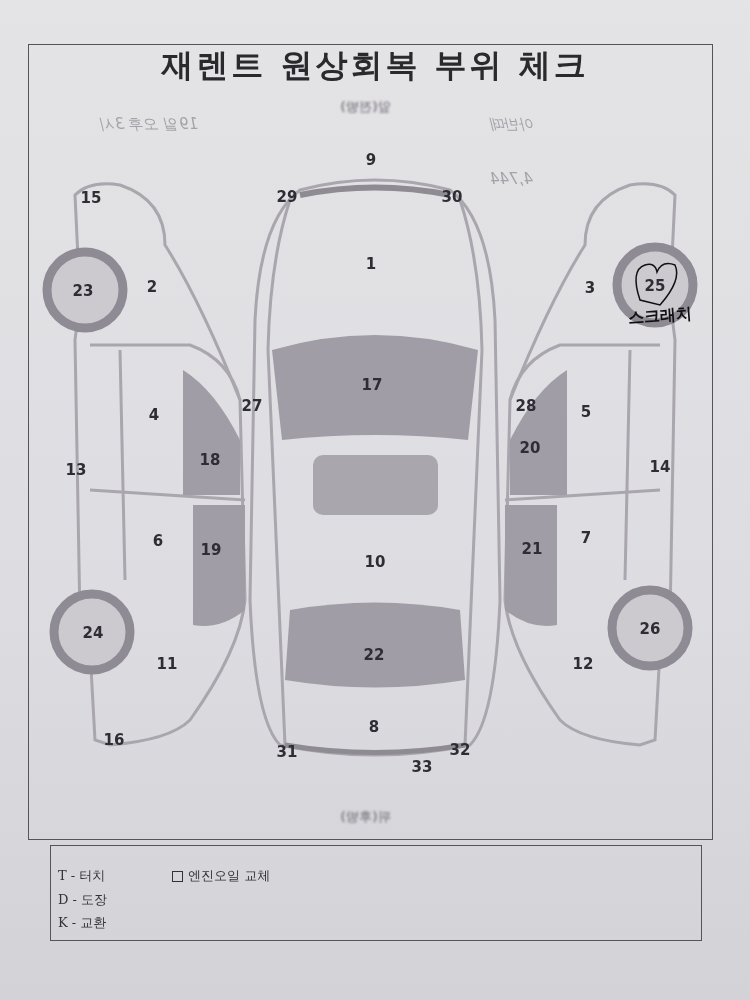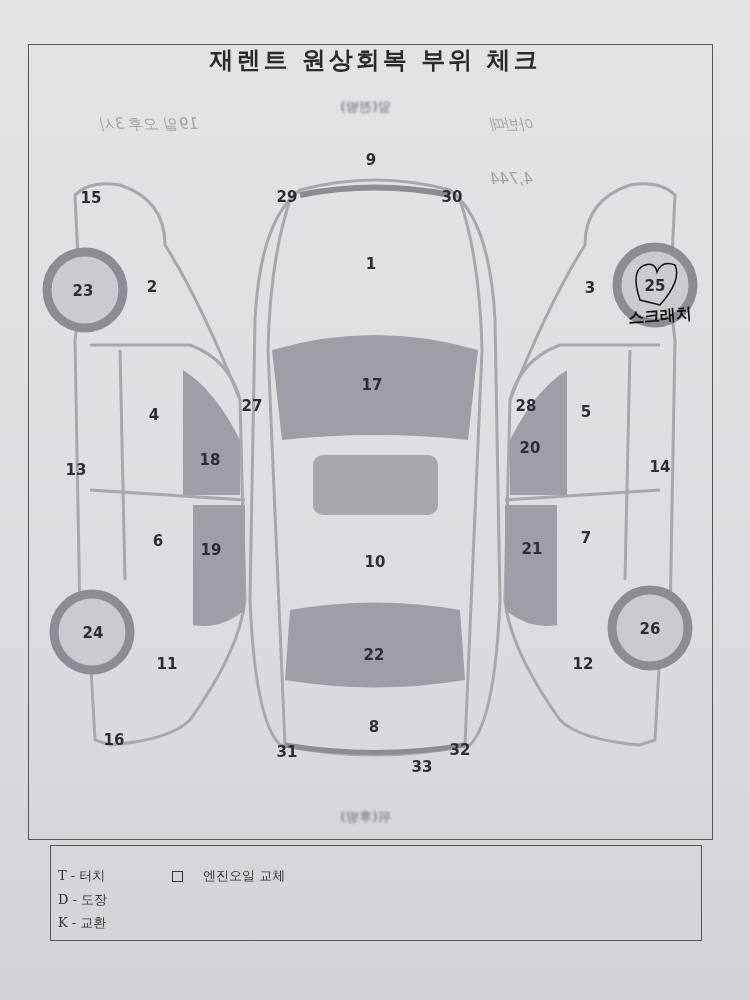--- a/index.html
+++ b/index.html
@@ -1,20 +1,20 @@
 <!DOCTYPE html>
 <html><head>
 <meta charset="utf-8">
 <style>
   html,body{margin:0;padding:0;}
   body{width:750px;height:1000px;background:#d9d8db;position:relative;overflow:hidden;font-family:"DejaVu Sans",sans-serif;}
   .paper{position:absolute;left:0;top:0;width:750px;height:1000px;background:linear-gradient(180deg,#e4e3e6 0%,#dddce0 60%,#d3d2d6 100%);}
   .frame{position:absolute;left:28px;top:44px;width:685px;height:796px;border:1px solid #555;box-sizing:border-box;}
   .legend-box{position:absolute;left:50px;top:845px;width:652px;height:96px;border:1px solid #555;box-sizing:border-box;}
-  .title{position:absolute;left:0;top:44px;width:750px;text-align:center;font-size:24px;font-weight:bold;color:#2a2a2e;letter-spacing:3px;}
+  .title{position:absolute;left:0;top:44px;width:750px;text-align:center;font-size:32px;font-weight:bold;color:#2a2a2e;letter-spacing:3px;}
   .dir{position:absolute;font-size:13px;font-weight:bold;color:#8f8d94;filter:blur(0.8px);transform:scaleX(-1);}
   .num{position:absolute;font-size:15px;font-weight:bold;color:#2e2d33;transform:translate(-50%,-50%);}
   .legend-line{position:absolute;font-family:"DejaVu Serif",serif;font-size:13px;color:#333;}
   .hand{position:absolute;color:#a5a3aa;font-size:15px;font-style:italic;filter:blur(0.3px);transform:scaleX(-1);}
   .ink{position:absolute;color:#111;font-size:16px;font-weight:bold;}
   svg{position:absolute;left:0;top:0;}
 </style>
 </head>
 <body>
 
@@ -107,18 +107,18 @@
   <div class="num" style="left:586px;top:538px;">7</div>
   <div class="num" style="left:650px;top:629px;">26</div>
   <div class="num" style="left:583px;top:664px;">12</div>
 
   <div class="ink" style="left:628px;top:306px;transform:rotate(-4deg);">스크래치</div>
 
   <div class="legend-box"></div>
   <div class="legend-line" style="left:58px;top:867px;">T - 터치</div>
   <div class="legend-line" style="left:58px;top:891px;">D - 도장</div>
   <div class="legend-line" style="left:58px;top:914px;">K - 교환</div>
-  <div class="legend-line" style="left:172px;top:867px;display:flex;align-items:center;gap:20px;">
+  <div class="legend-line" style="left:172px;top:867px;display:flex;align-items:center;gap:5px;">
     <span style="display:inline-block;width:9px;height:9px;border:1px solid #333;"></span>
     <span>엔진오일 교체</span>
   </div>
 
 </div>
 
 </body></html>

